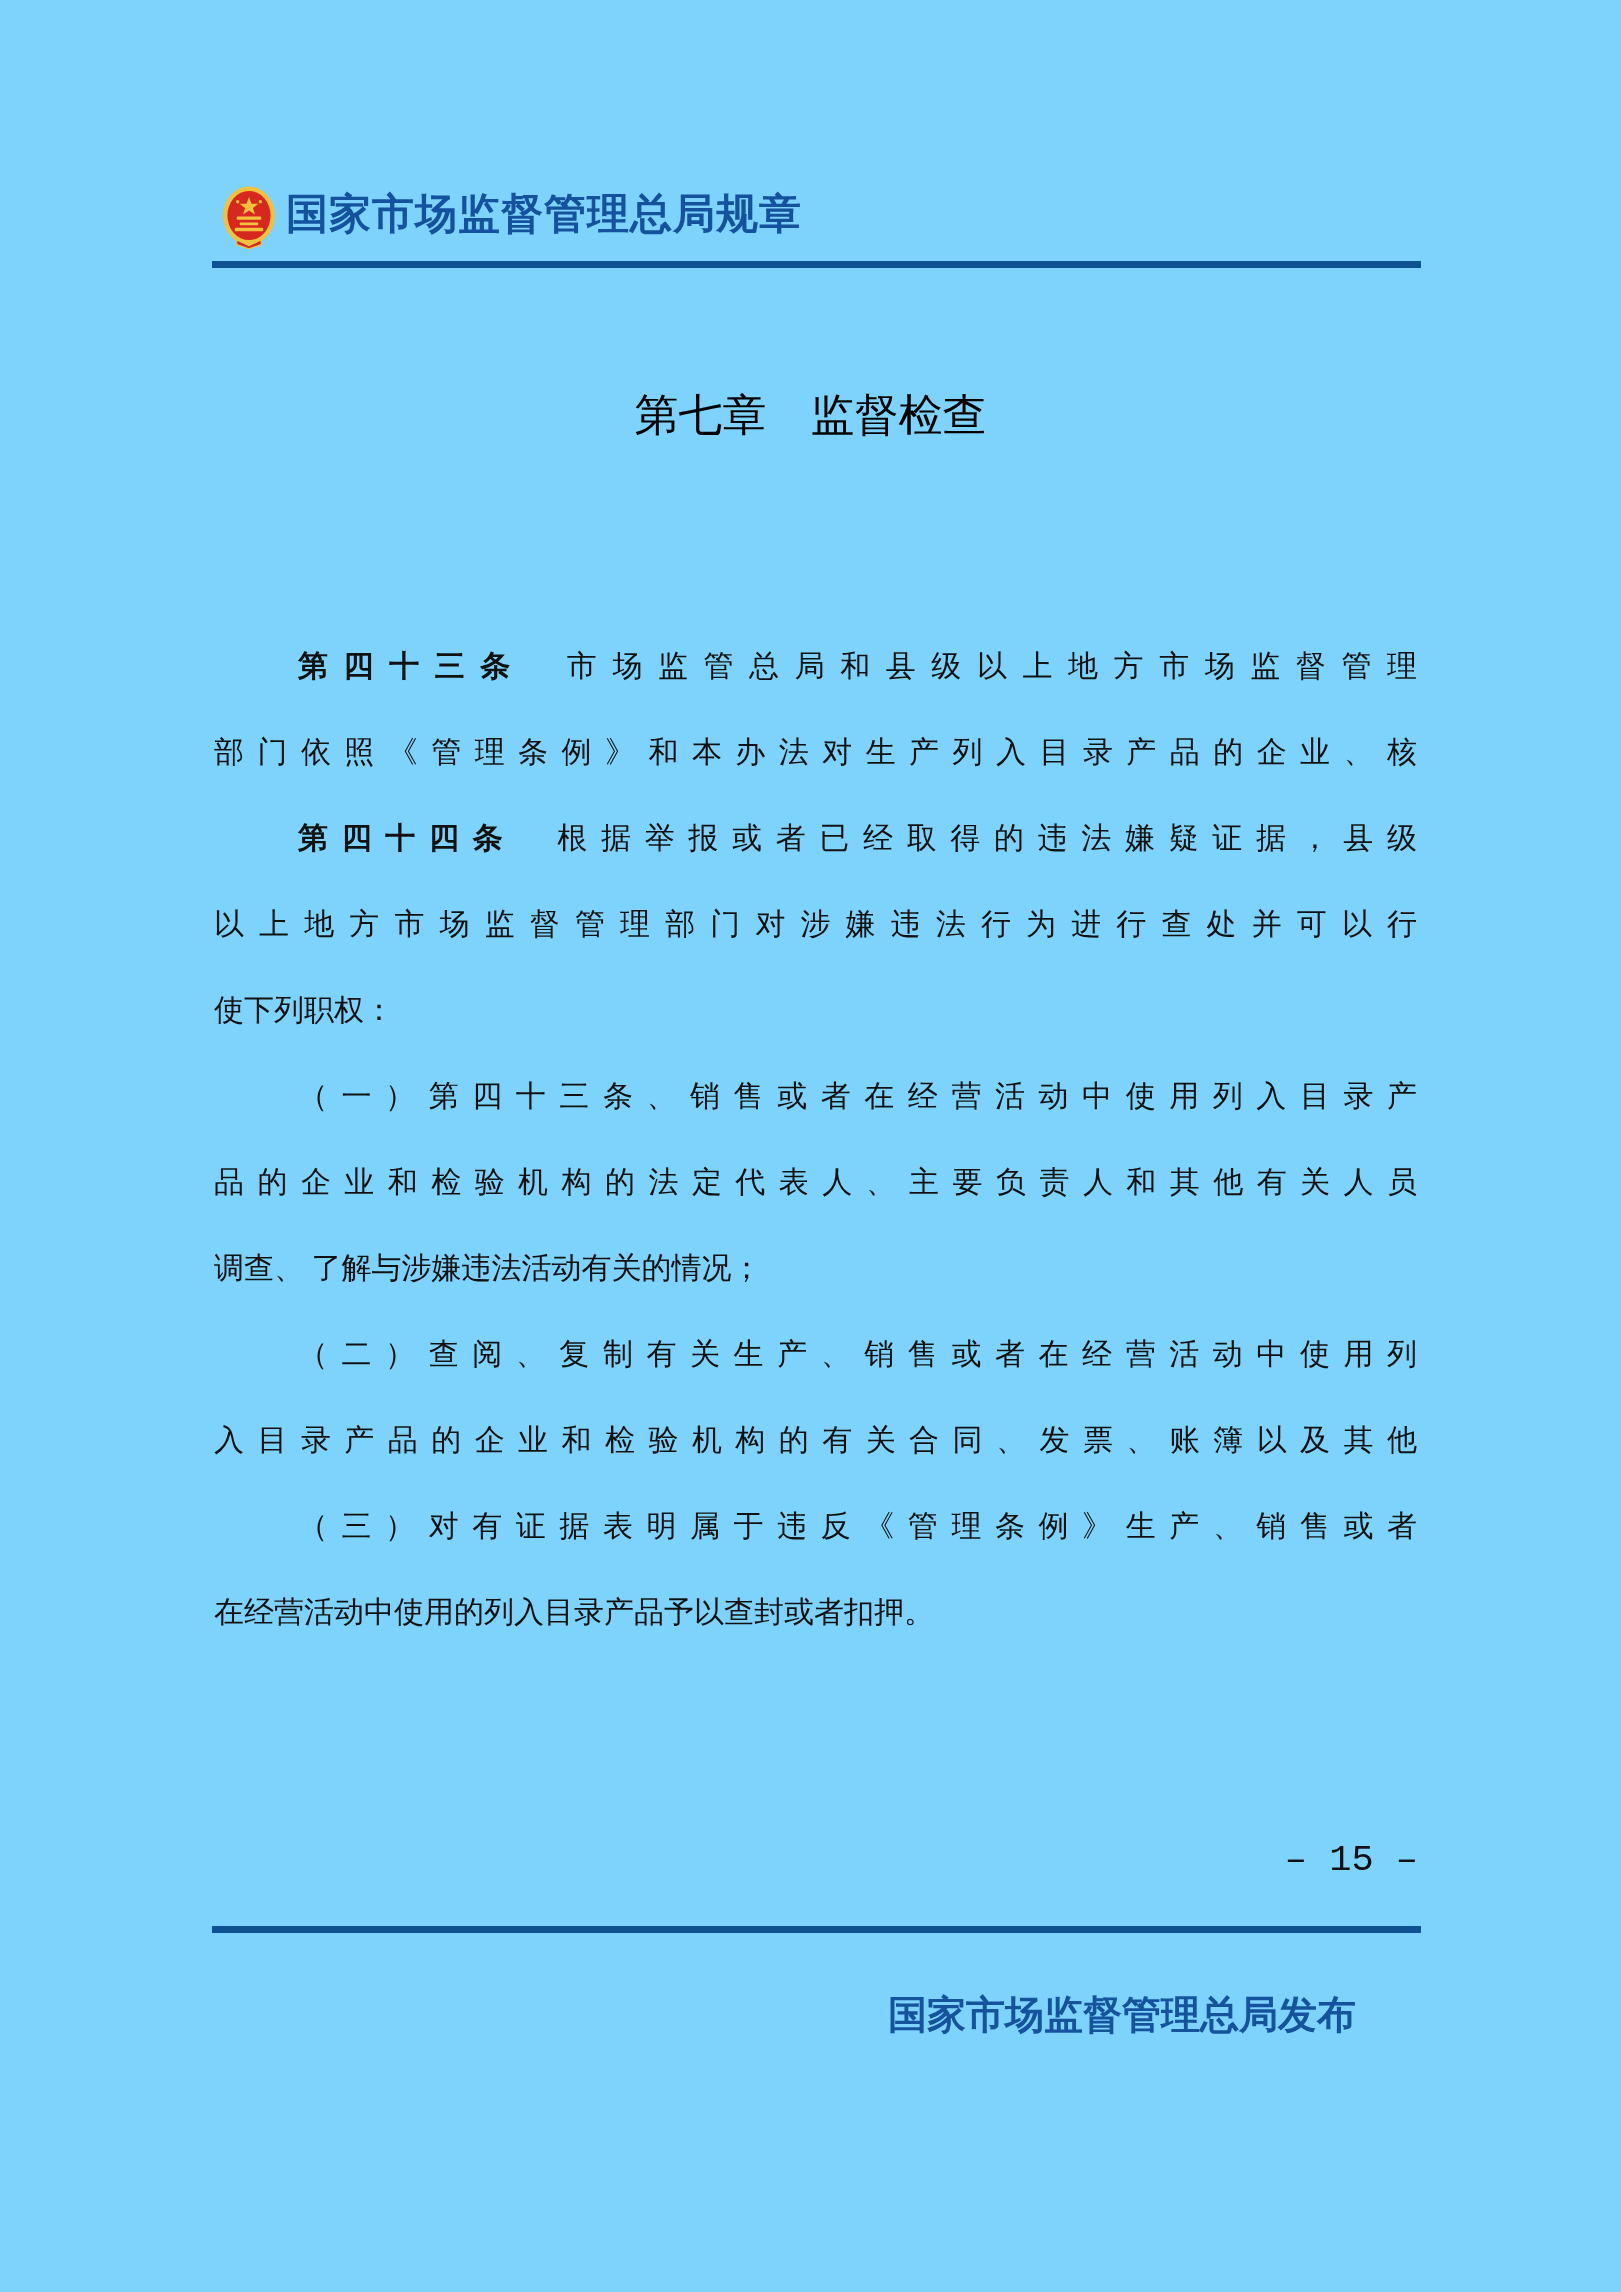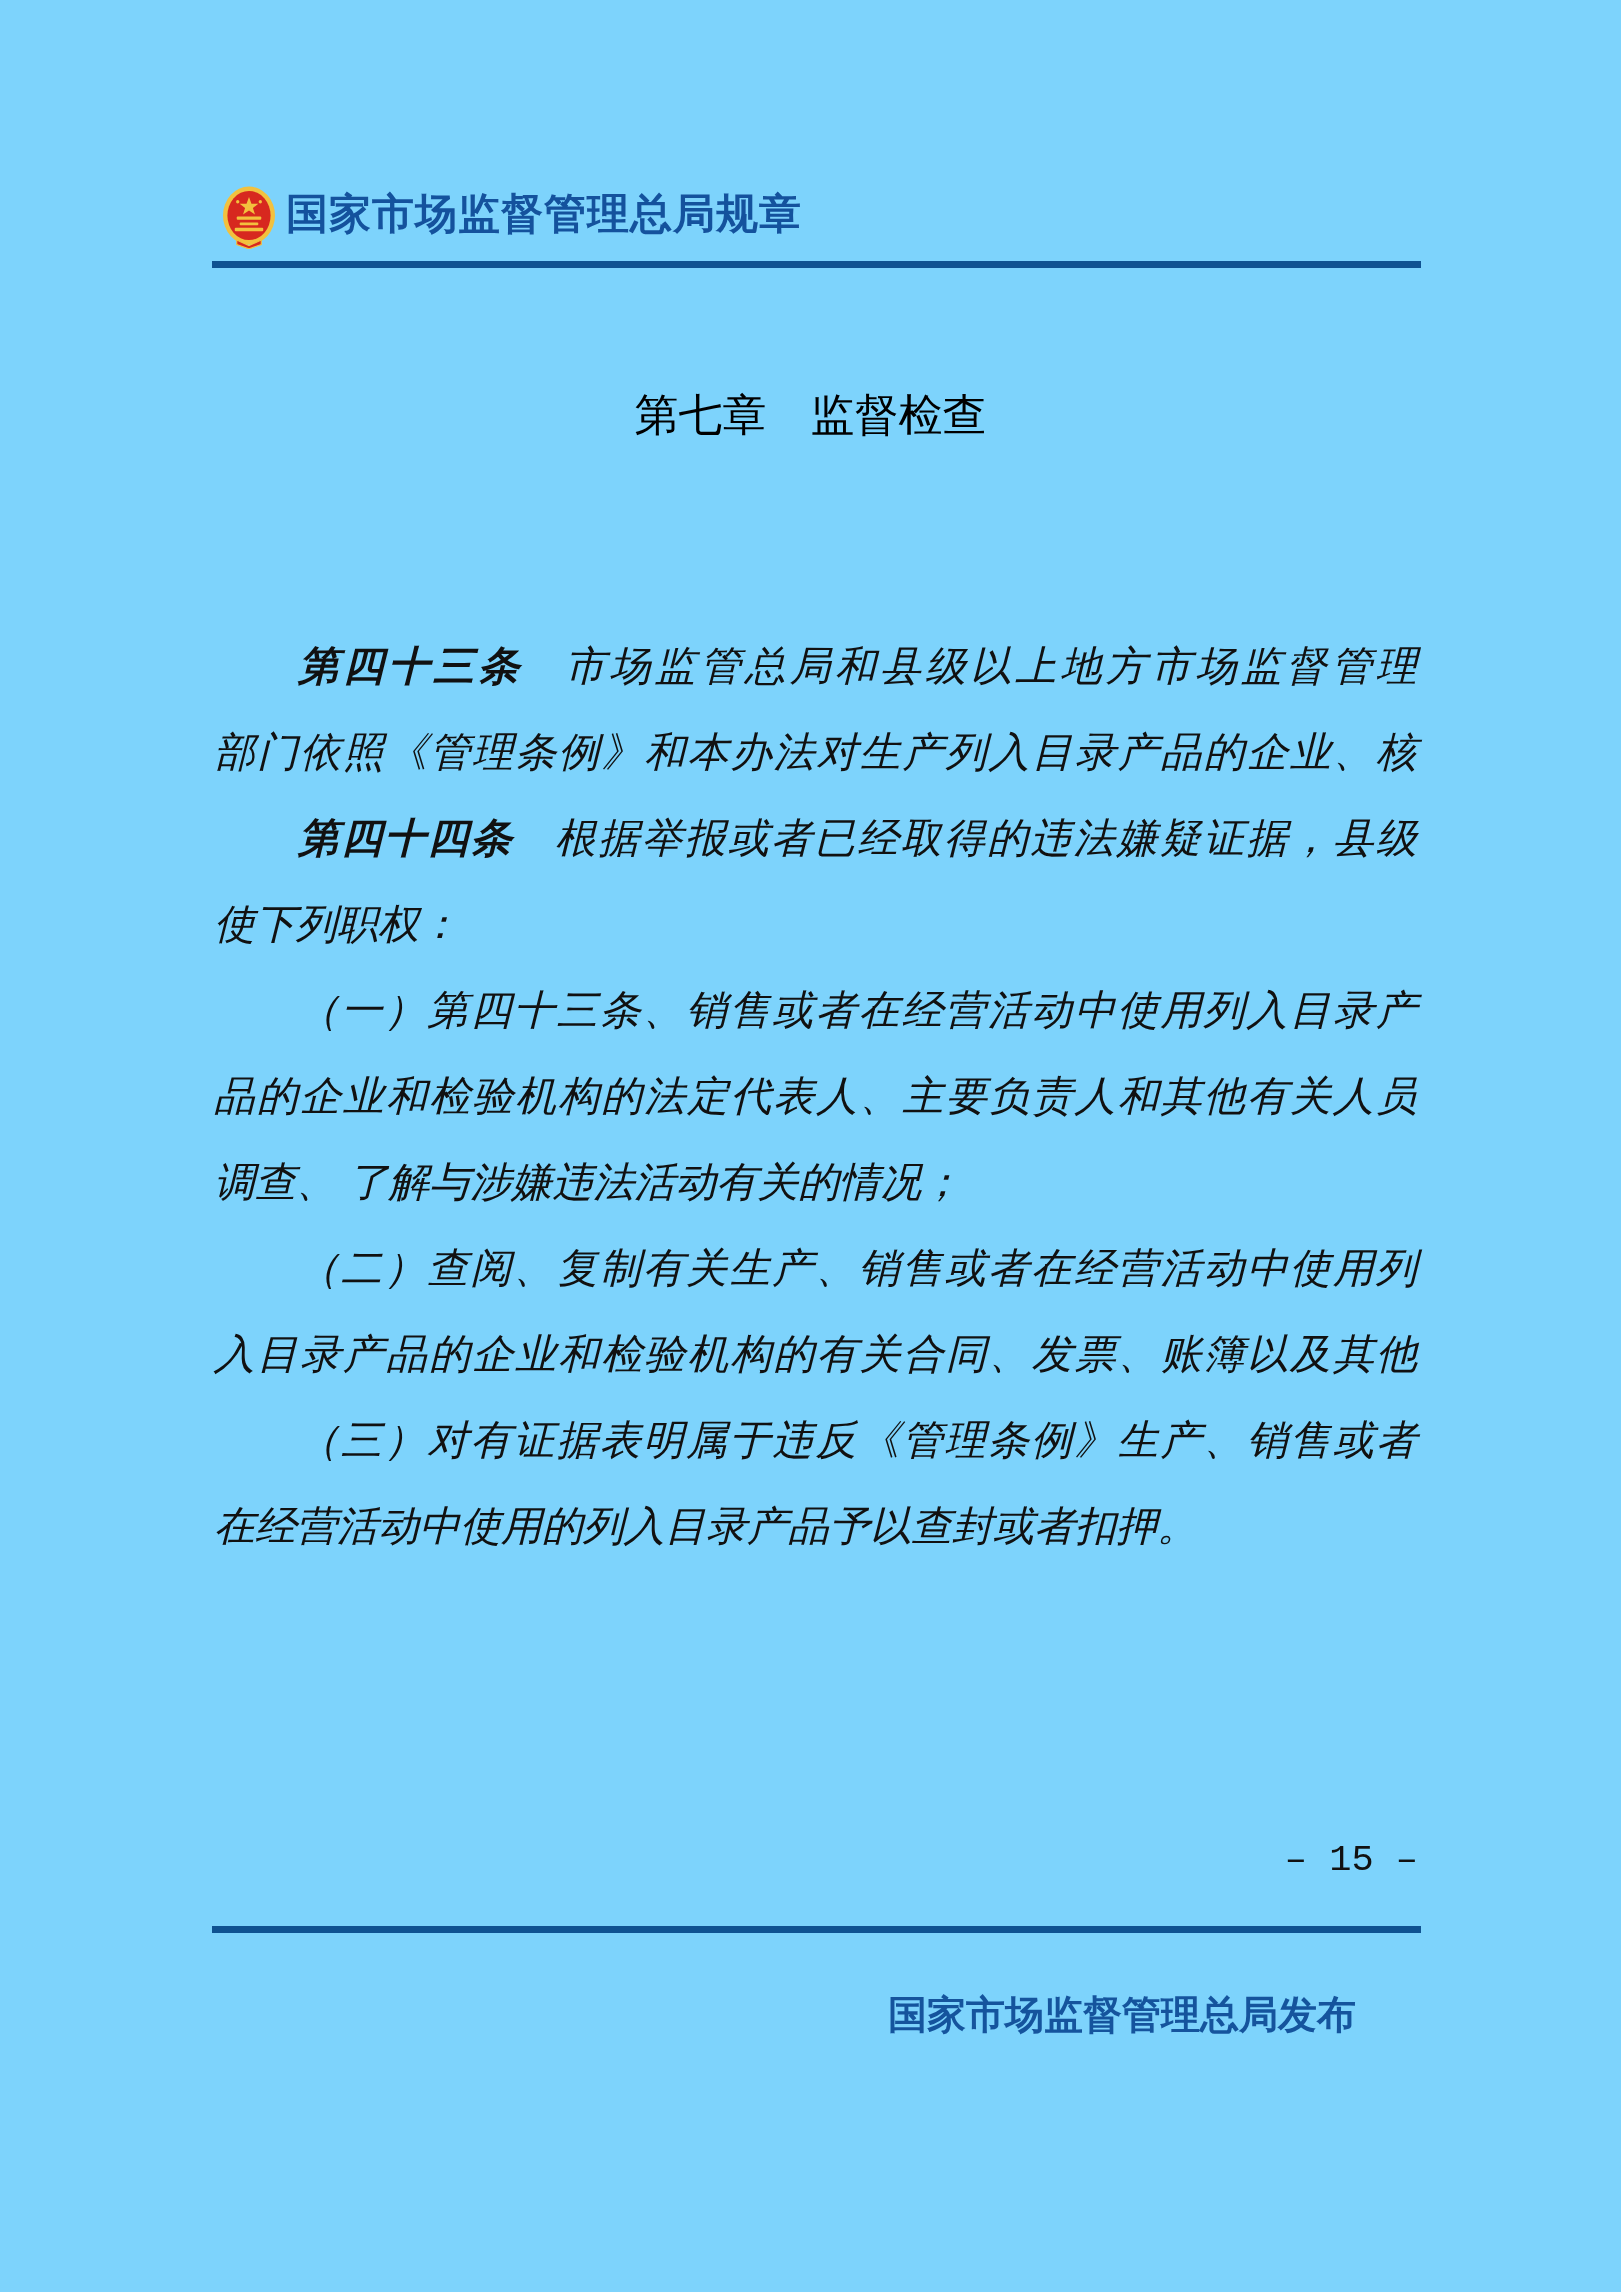--- a/index.html
+++ b/index.html
@@ -62,24 +62,23 @@
   
   .article-body {
     position: absolute;
     left: 214px;
     top: 623px;
     width: 1203px;
   }
   .line {
     height: 86px;
     line-height: 86px;
-    font-size: 41px;
+    font-size: 30px;
     color: #111111;
     text-align: left;
-    font-style: italic;
   }
   .line.just {
     text-align: justify;
     text-align-last: justify;
   }
   .line.indent { padding-left: 84px; }
   .lead {
     font-family: "Liberation Sans", "DejaVu Sans", sans-serif;
     font-weight: 700;
     margin-right: 41px;
@@ -126,20 +125,21 @@
   </svg>
   <div class="header-org-title">国家市场监督管理总局规章</div>
   <div class="rule header-rule"></div>
 
   <h1 class="chapter-title">第七章　监督检查</h1>
 
   <main class="article-body">
     <div class="line just indent"><span class="lead">第四十三条</span><span>市场监管总局和县级以上地方市场监督管理</span></div>
     <div class="line just"><span>部门依照《管理条例》和本办法对生产列入目录产品的企业、核</span></div>
     <div class="line just indent"><span class="lead">第四十四条</span><span>根据举报或者已经取得的违法嫌疑证据，县级</span></div>
+    <div class="line just"><span>以上地方市场监督管理部门对涉嫌违法行为进行查处并可以行</span></div>
     <div class="line"><span>使下列职权：</span></div>
     <div class="line just indent"><span>（一）第四十三条、销售或者在经营活动中使用列入目录产</span></div>
     <div class="line just"><span>品的企业和检验机构的法定代表人、主要负责人和其他有关人员</span></div>
     <div class="line"><span>调查、 了解与涉嫌违法活动有关的情况；</span></div>
     <div class="line just indent"><span>（二）查阅、复制有关生产、销售或者在经营活动中使用列</span></div>
     <div class="line just"><span>入目录产品的企业和检验机构的有关合同、发票、账簿以及其他</span></div>
     <div class="line just indent"><span>（三）对有证据表明属于违反《管理条例》生产、销售或者</span></div>
     <div class="line"><span>在经营活动中使用的列入目录产品予以查封或者扣押。</span></div>
   </main>
 

